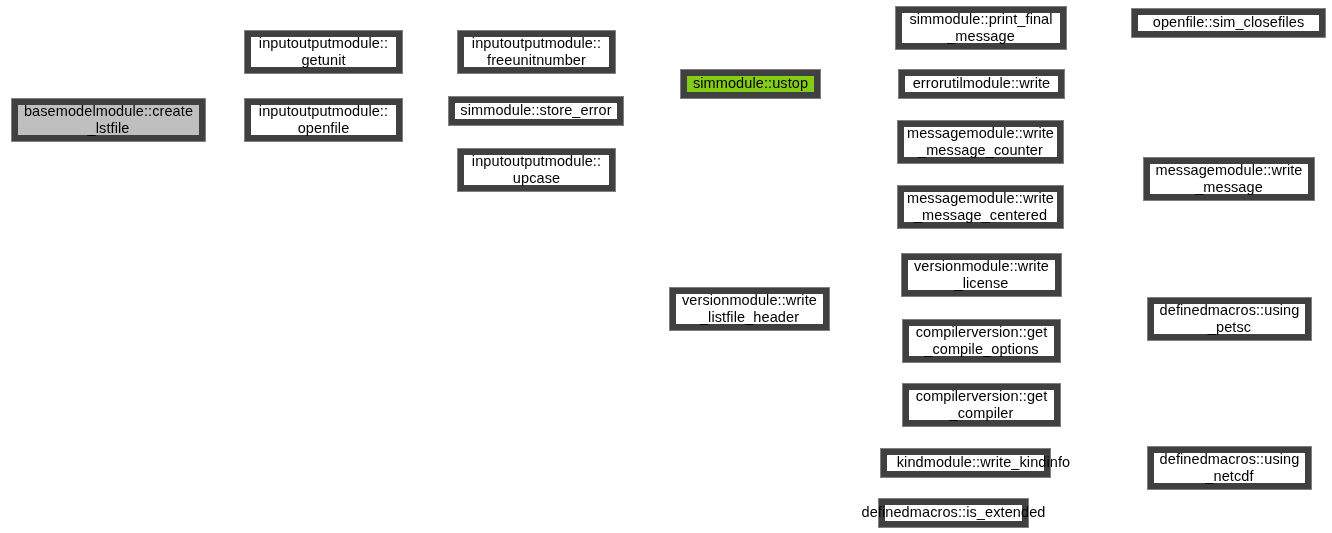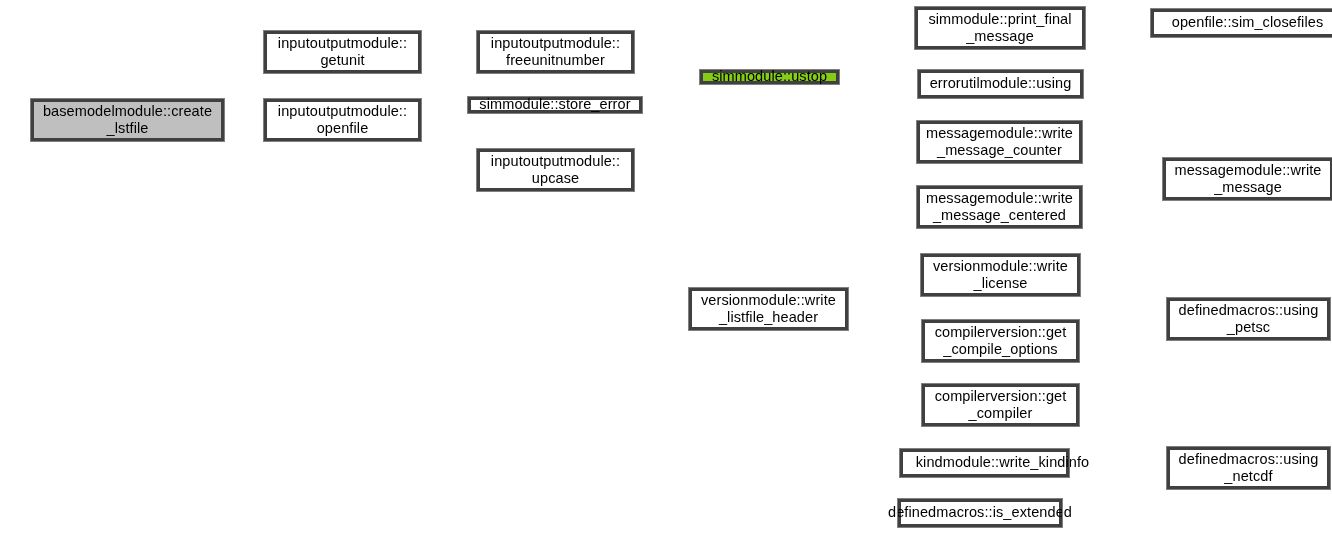--- a/index.html
+++ b/index.html
@@ -1,24 +1,24 @@
 <!DOCTYPE html>
 <html><head>
 <meta charset="utf-8">
 <title>Call Graph</title>
 <style>
   html,body{margin:0;padding:0;background:#ffffff;}
   body{font-family:"Liberation Sans","DejaVu Sans",sans-serif;}
   #graph{position:relative;width:1332px;height:533px;background:#ffffff;overflow:hidden;}
   #edges{position:absolute;left:0;top:0;width:1332px;height:533px;}
   .node{position:absolute;box-sizing:border-box;background:#ffffff;
-        border:3px solid #8b5cf6;outline:1px solid #808080;outline-offset:0px;
+        border:6px solid #8b5cf6;outline:1px solid #808080;outline-offset:0px;
         display:flex;align-items:center;justify-content:center;text-align:center;
         color:#000000;font-size:14.5px;line-height:1.18;letter-spacing:.1px;
-        white-space:pre-line;margin-left:19px;}
+        white-space:pre-line;}
   .node.root{background:#bfbfbf;border-color:#2b2b2b;}
   .node span{display:block;padding:0 4px;}
 </style>
 </head>
 <body>
 
 <div id="graph" style="width: 1332px; height: 533px; background: rgb(255, 255, 255);">
   <svg id="edges" viewBox="0 0 1332 533" xmlns="http://www.w3.org/2000/svg">
       <defs>
         <marker id="arrowhead" markerWidth="9" markerHeight="7" refX="8.4" refY="3.5" orient="auto" markerUnits="userSpaceOnUse">
@@ -53,41 +53,41 @@
       <path d="M1052,NaN C1088.48,NaN 1121.12,NaN 1147,NaN" fill="none" stroke="#25258a" stroke-width="1.5" marker-end="url(#arrowhead)"></path>
     </svg>
 <div class="node root" style="left: 12px; top: 99px; width: 193px; height: 42px; border-color: rgb(64, 64, 64); background: rgb(191, 191, 191); color: rgb(0, 0, 0);"><span>basemodelmodule::create
 _lstfile</span></div>
     <div class="node" style="left: 245px; top: 31px; width: 157px; height: 42px; border-color: rgb(64, 64, 64); background: rgb(255, 255, 255); color: rgb(0, 0, 0);"><span>inputoutputmodule::
 getunit</span></div>
     <div class="node" style="left: 245px; top: 99px; width: 157px; height: 42px; border-color: rgb(64, 64, 64); background: rgb(255, 255, 255); color: rgb(0, 0, 0);"><span>inputoutputmodule::
 openfile</span></div>
     <div class="node" style="left: 458px; top: 31px; width: 157px; height: 42px; border-color: rgb(64, 64, 64); background: rgb(255, 255, 255); color: rgb(0, 0, 0);"><span>inputoutputmodule::
 freeunitnumber</span></div>
-    <div class="node" style="left: 449px; top: 97px; width: 174px; height: 16px; border-color: rgb(64, 64, 64); background: rgb(255, 255, 255); color: rgb(0, 0, 0);"><span>simmodule::store_error</span></div>
+    <div class="node" style="left: 449px; top: 97px; width: 174px; height: 28px; border-color: rgb(64, 64, 64); background: rgb(255, 255, 255); color: rgb(0, 0, 0);"><span>simmodule::store_error</span></div>
     <div class="node" style="left: 458px; top: 149px; width: 157px; height: 42px; border-color: rgb(64, 64, 64); background: rgb(255, 255, 255); color: rgb(0, 0, 0);"><span>inputoutputmodule::
 upcase</span></div>
-    <div class="node" style="left: 681px; top: 70px; width: 139px; height: 14px; border-color: rgb(64, 64, 64); background: #84cc16; color: rgb(0, 0, 0);"><span>simmodule::ustop</span></div>
+    <div class="node" style="left: 681px; top: 70px; width: 139px; height: 28px; border-color: rgb(64, 64, 64); background: #84cc16; color: rgb(0, 0, 0);"><span>simmodule::ustop</span></div>
     <div class="node" style="left: 896px; top: 7px; width: 170px; height: 42px; border-color: rgb(64, 64, 64); background: rgb(255, 255, 255); color: rgb(0, 0, 0);"><span>simmodule::print_final
 _message</span></div>
-    <div class="node" style="left: 899px; top: 70px; width: 165px; height: 28px; border-color: rgb(64, 64, 64); background: rgb(255, 255, 255); color: rgb(0, 0, 0);"><span>errorutilmodule::using</span></div>
+    <div class="node" style="left: 899px; top: 70px; width: 165px; height: 28px; border-color: rgb(64, 64, 64); background: rgb(255, 255, 255); color: rgb(0, 0, 0);"><span>errorutilmodule::write</span></div>
     <div class="node" style="left: 1132px; top: 9px; width: 193px; height: 28px; border-color: rgb(64, 64, 64); background: rgb(255, 255, 255); color: rgb(0, 0, 0);"><span>openfile::sim_closefiles</span></div>
     <div class="node" style="left: 898px; top: 121px; width: 165px; height: 42px; border-color: rgb(64, 64, 64); background: rgb(255, 255, 255); color: rgb(0, 0, 0);"><span>messagemodule::write
 _message_counter</span></div>
     <div class="node" style="left: 898px; top: 186px; width: 165px; height: 42px; border-color: rgb(64, 64, 64); background: rgb(255, 255, 255); color: rgb(0, 0, 0);"><span>messagemodule::write
 _message_centered</span></div>
     <div class="node" style="left: 902px; top: 254px; width: 159px; height: 42px; border-color: rgb(64, 64, 64); background: rgb(255, 255, 255); color: rgb(0, 0, 0);"><span>versionmodule::write
 _license</span></div>
     <div class="node" style="left: 1144px; top: 158px; width: 170px; height: 42px; border-color: rgb(64, 64, 64); background: rgb(255, 255, 255); color: rgb(0, 0, 0);"><span>messagemodule::write
 _message</span></div>
     <div class="node" style="left: 670px; top: 288px; width: 159px; height: 42px; border-color: rgb(64, 64, 64); background: rgb(255, 255, 255); color: rgb(0, 0, 0);"><span>versionmodule::write
 _listfile_header</span></div>
     <div class="node" style="left: 903px; top: 320px; width: 157px; height: 42px; border-color: rgb(64, 64, 64); background: rgb(255, 255, 255); color: rgb(0, 0, 0);"><span>compilerversion::get
 _compile_options</span></div>
     <div class="node" style="left: 903px; top: 384px; width: 157px; height: 42px; border-color: rgb(64, 64, 64); background: rgb(255, 255, 255); color: rgb(0, 0, 0);"><span>compilerversion::get
 _compiler</span></div>
     <div class="node" style="left: 881px; top: 449px; width: 169px; height: 28px; border-color: rgb(64, 64, 64); background: rgb(255, 255, 255); color: rgb(0, 0, 0); padding-left: 36px;"><span>kindmodule::write_kindinfo</span></div>
-    <div class="node" style="left: 879px; top: 499px; width: 164px; height: 28px; border-color: rgb(64, 64, 64); background: rgb(255, 255, 255); color: rgb(0, 0, 0);"><span>definedmacros::is_extended</span></div>
+    <div class="node" style="left: 879px; top: 499px; width: 149px; height: 28px; border-color: rgb(64, 64, 64); background: rgb(255, 255, 255); color: rgb(0, 0, 0);"><span>definedmacros::is_extended</span></div>
     <div class="node" style="left: 1148px; top: 298px; width: 163px; height: 42px; border-color: rgb(64, 64, 64); background: rgb(255, 255, 255); color: rgb(0, 0, 0);"><span>definedmacros::using
 _petsc</span></div>
     <div class="node" style="left: 1148px; top: 447px; width: 163px; height: 42px; border-color: rgb(64, 64, 64); background: rgb(255, 255, 255); color: rgb(0, 0, 0);"><span>definedmacros::using
 _netcdf</span></div>
   </div>
 
 </body></html>

